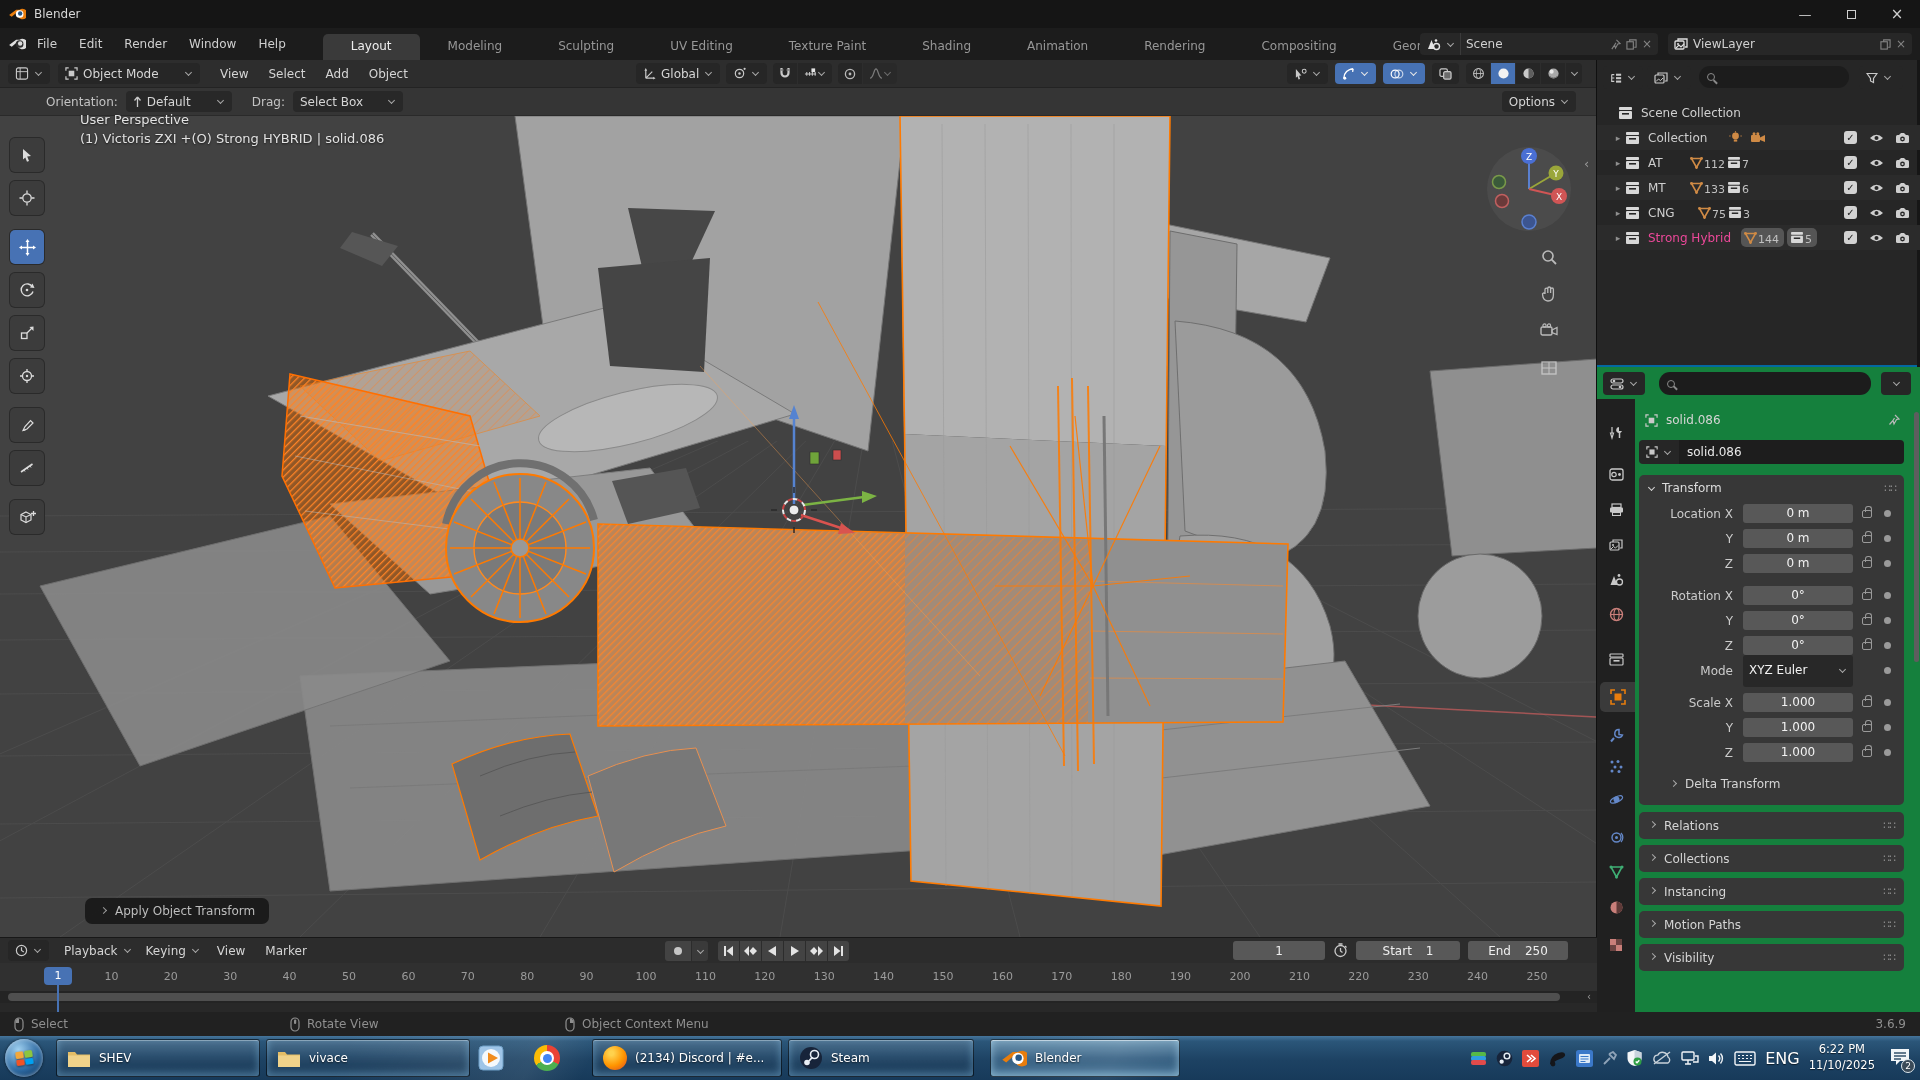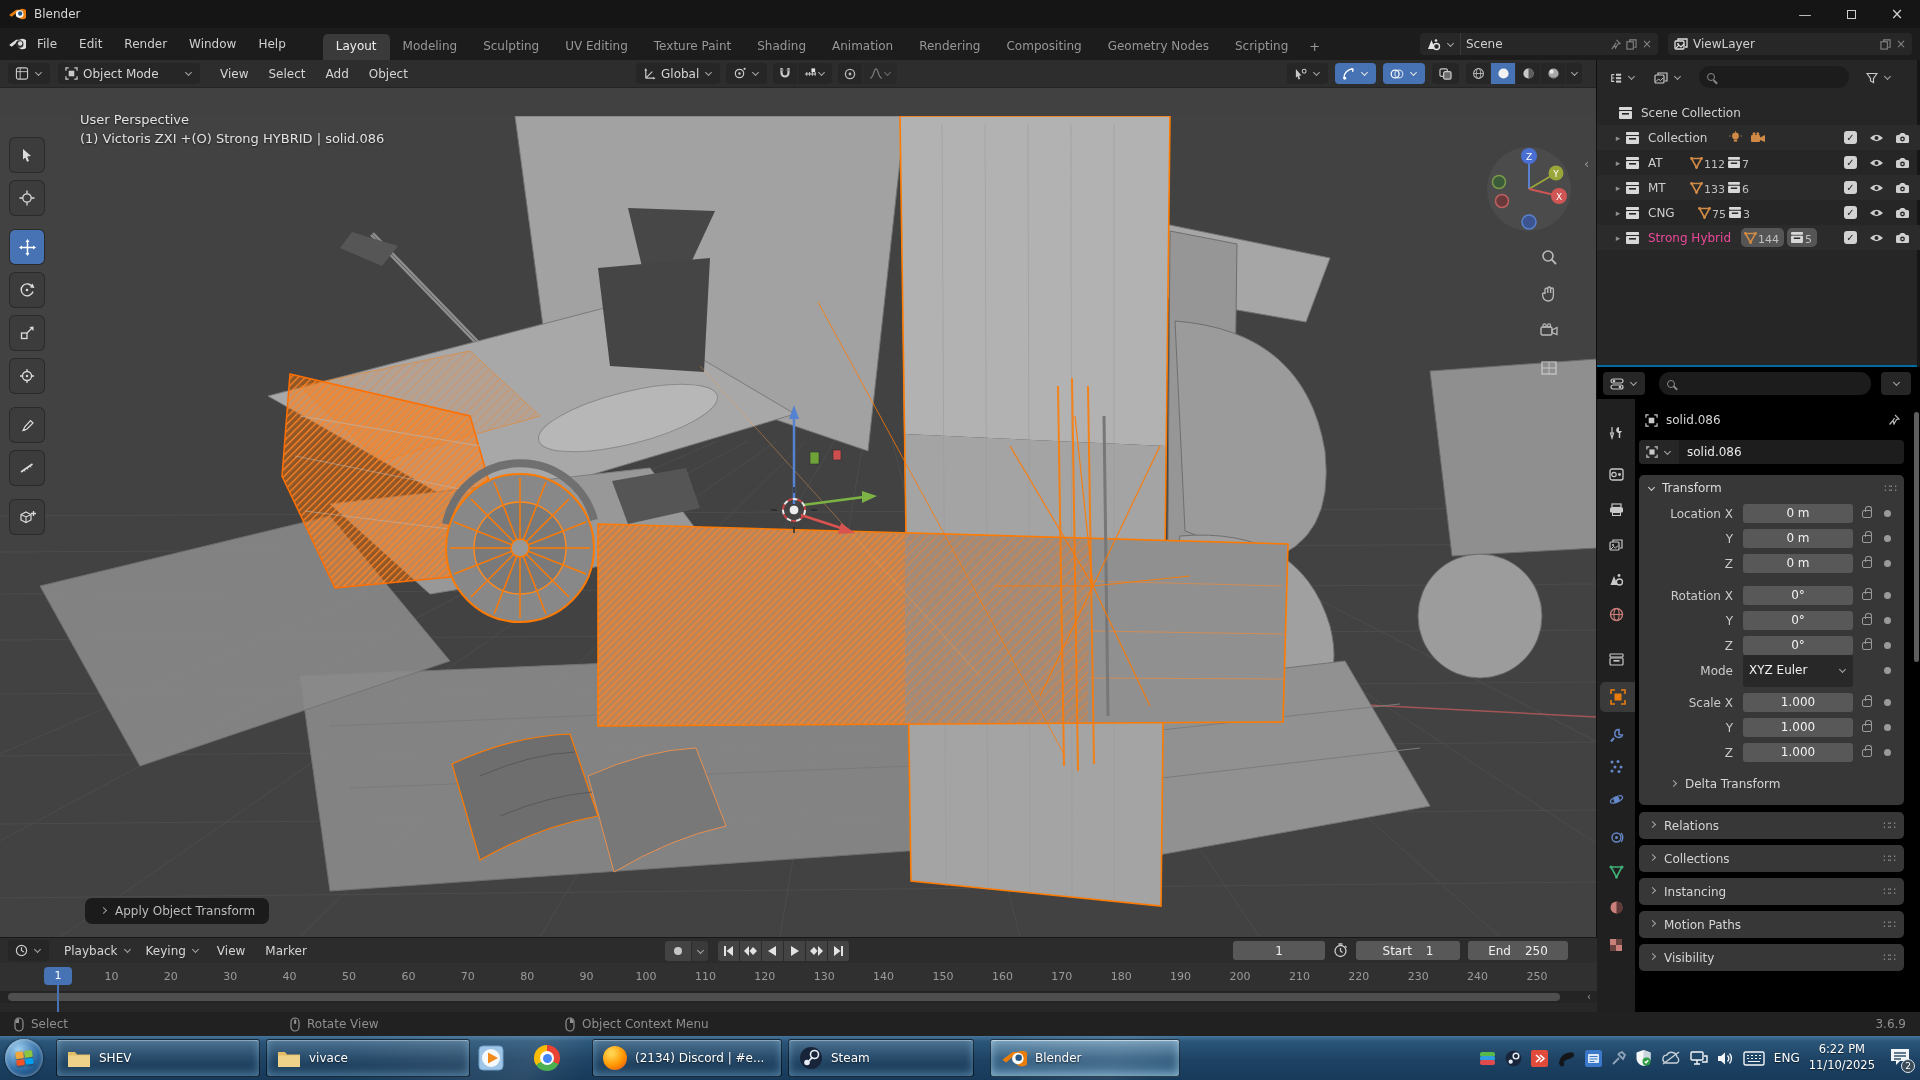--- a/index.html
+++ b/index.html
@@ -10,21 +10,21 @@
   .row{display:flex;align-items:center}
   
   #titlebar{position:absolute;left:0;top:0;width:1920px;height:28px;background:#151515;display:flex;align-items:center;gap:8px;padding-left:8px}
   #titlebar .t{color:#d6d6d6;font-size:12px}
   .wctl{position:absolute;top:0;right:0;height:28px;display:flex}
   .wctl>div{width:46px;height:28px;display:flex;align-items:center;justify-content:center;color:#cfcfcf;font-size:13px}
   .maxbox{width:9px;height:9px;border:1.2px solid #cfcfcf}
   #menubar{position:absolute;left:0;top:28px;width:1920px;height:32px;background:#1c1c1c;display:flex;align-items:center}
   .menu-item{padding:4px 11px;color:#cfcfcf;border-radius:4px}
   .tabs{display:flex;align-items:flex-end;height:32px;margin-left:26px}
-  .tab{padding:5px 13px 6px;color:#979797;border-radius:5px 5px 0 0;height:26px}
+  .tab{padding:5px 28px 6px;color:#979797;border-radius:5px 5px 0 0;height:26px}
   .tab.active{background:#3a3a3a;color:#eee}
   .tab.add{color:#9a9a9a;font-size:13px;padding:5px 8px}
   .idwidget{background:#272727;border-radius:4px;height:22px;display:flex;align-items:center;padding:0 6px;gap:5px;color:#d0d0d0}
   .dim{opacity:.55}
   
   .cv{display:inline-block;width:5px;height:5px;border-right:1.3px solid #a8a8a8;border-bottom:1.3px solid #a8a8a8;transform:rotate(45deg);margin:0 2px 2px 2px;flex:0 0 auto}
   .cv.r{transform:rotate(-45deg)}
   .cv.w{border-color:#e8e8e8}
   
   #viewport{position:absolute;left:0;top:60px;width:1597px;height:877px;background:#414141;overflow:hidden;border-right:1px solid #101010}
@@ -49,21 +49,21 @@
   #outliner{position:absolute;left:1597px;top:60px;width:320px;height:307px;background:#262626;border-bottom:2px solid #0369a1}
   .ol-head{position:absolute;top:6px;height:23px}
   .field{background:#1c1c1c;border-radius:11px;height:22px;display:flex;align-items:center;padding:0 8px;gap:6px}
   .ol-row{position:absolute;left:0;width:323px;height:25px;display:flex;align-items:center}
   .ol-row.alt{background:#2b2b2b}
   .tri{color:#8f8f8f;font-size:9px;width:14px;text-align:center}
   .cb{width:13px;height:13px;background:#d2d2d2;border-radius:3px;color:#1c1c1c;font-size:10px;font-weight:bold;display:flex;align-items:center;justify-content:center;line-height:1}
   .cnt{color:#c0c0c0;font-size:11px;margin:4px 2px 0 1px}
   .pill{background:#555;border-radius:5px;display:flex;align-items:center;padding:1px 3px}
   
-  #props{position:absolute;left:1597px;top:367px;width:323px;height:645px;background:#000000}
+  #props{position:absolute;left:1597px;top:367px;width:323px;height:645px;background:#15803d}
   #props .strip{position:absolute;left:0;top:32px;width:38px;height:613px;background:#202020}
   .ptab{position:absolute;left:0;width:38px;height:30px;display:flex;align-items:center;justify-content:center}
   .ptab.on{background:#3a3a3a;border-radius:5px 0 0 5px;left:3px;width:35px}
   .p-head{position:absolute;top:5px;height:23px}
   #pcontent{position:absolute;left:38px;top:32px;width:279px;height:613px;padding:8px 10px 0 4px;overflow:hidden}
   .panel{background:#373737;border-radius:5px;padding:6px 8px 8px;margin-bottom:7px}
   .phead{display:flex;align-items:center;gap:6px;color:#dcdcdc}
   .grip{margin-left:auto;color:#8d8d8d;font-size:11px;letter-spacing:-1px}
   .prow{display:flex;align-items:center;height:25px}
   .plabel{width:96px;text-align:right;padding-right:10px;color:#cbcbcb;flex:0 0 auto}
@@ -92,21 +92,21 @@
   .orb{position:absolute;left:5px;top:3px;width:38px;height:38px;border-radius:50%;background:radial-gradient(circle at 35% 28%,#9fd0f0,#2f6ba3 55%,#0d3a66 85%);box-shadow:inset 0 0 4px rgba(255,255,255,.6),0 0 3px rgba(0,0,0,.6);display:flex;align-items:center;justify-content:center}
   .flag{width:17px;height:15px;display:grid;grid-template-columns:8px 8px;grid-template-rows:6.5px 6.5px;gap:1px;transform:rotate(-8deg);filter:drop-shadow(0 1px 1px rgba(0,0,0,.5))}
   .flag>i{border-radius:1.5px}
   .tkbtn{position:absolute;top:3px;height:38px;border:1px solid rgba(0,0,0,.55);border-radius:3px;display:flex;align-items:center;gap:8px;padding:0 10px;color:#fff;
      background:linear-gradient(180deg,rgba(255,255,255,.16),rgba(255,255,255,.05) 45%,rgba(0,0,0,.10));
      box-shadow:inset 0 1px 0 rgba(255,255,255,.3),inset 0 -3px 8px rgba(150,210,250,.45)}
   .tkbtn.active{background:linear-gradient(180deg,rgba(200,232,250,.45),rgba(150,200,235,.25) 50%,rgba(120,180,220,.30));box-shadow:inset 0 1px 0 rgba(255,255,255,.5),inset 0 -3px 10px rgba(190,235,255,.6)}
   .tkbtn .lbl{font-size:12px;text-shadow:0 1px 2px rgba(0,0,0,.7);white-space:nowrap;overflow:hidden;max-width:130px}
   .pin{position:absolute;top:9px}
   .tray{position:absolute;right:6px;top:0;height:44px;display:flex;align-items:center;gap:9px;color:#fff}
-  .tray .txt{font-size:12px;text-shadow:0 1px 1px rgba(0,0,0,.6)}
+  .tray .txt{font-size:16px;text-shadow:0 1px 1px rgba(0,0,0,.6)}
   .clock2{font-size:11.5px;text-align:center;line-height:1.35;text-shadow:0 1px 1px rgba(0,0,0,.6)}
   .badge{position:absolute;right:-5px;bottom:-4px;width:14px;height:14px;border-radius:50%;background:#3a4a58;border:1px solid #dfe8ee;color:#fff;font-size:9px;display:flex;align-items:center;justify-content:center}
   .mg{width:8px;height:8px;border:1.5px solid #8a8a8a;border-radius:50%;position:relative;display:inline-block;flex:0 0 auto}
   .mg::after{content:"";position:absolute;width:5px;height:1.5px;background:#8a8a8a;transform:rotate(45deg);right:-4px;bottom:-2px}
 </style>
 </head>
 <body>
 
 <div id="app">
 
@@ -318,20 +318,39 @@
                 <path d="M3 10 a5.5 5.5 0 0 0 8 0" stroke="#707070" fill="none"></path>
               </svg>
             </div>
           <div style="width:16px">
               <span class="cv"></span>
             </div>
         </div>
       </div>
     </div>
 
+    <div class="vp-tools">
+      <span style="margin-left:46px;color:#c3c3c3">Orientation:</span>
+      <div class="wbtn" style="margin-left:8px;width:106px;background:#282828">
+        <svg width="9" height="12" viewBox="0 0 9 12">
+            <path d="M4.5 1 V11 M4.5 1 L1.5 4.5 M4.5 1 L7.5 4.5" stroke="#c9c9c9" stroke-width="1.3" fill="none"></path>
+          </svg>
+        <span>Default</span>
+        <span class="cv" style="margin-left:auto"></span>
+      </div>
+      <span style="margin-left:20px;color:#c3c3c3">Drag:</span>
+      <div class="wbtn" style="margin-left:8px;width:110px;background:#282828">
+        <span>Select Box</span>
+        <span class="cv" style="margin-left:auto"></span>
+      </div>
+      <div class="wbtn" style="margin-left:auto;margin-right:20px;background:#282828">
+        <span>Options</span>
+        <span class="cv"></span>
+      </div>
+    </div>
 
     <svg id="canvas" width="1597" height="821" viewBox="0 0 1597 821">
       <defs>
         <pattern id="hx" width="7" height="7" patternTransform="rotate(45)" patternUnits="userSpaceOnUse">
           <rect width="7" height="7" fill="rgba(255,116,0,0.22)"></rect>
             <line x1="0" y1="0" x2="0" y2="7" stroke="#ff7d1e" stroke-width="1.8"></line>
         </pattern>
         <pattern id="hx2" width="5" height="5" patternTransform="rotate(45)" patternUnits="userSpaceOnUse">
           <rect width="5" height="5" fill="rgba(255,116,0,0.42)"></rect>
             <line x1="0" y1="0" x2="0" y2="5" stroke="#ff8326" stroke-width="2.6"></line>

